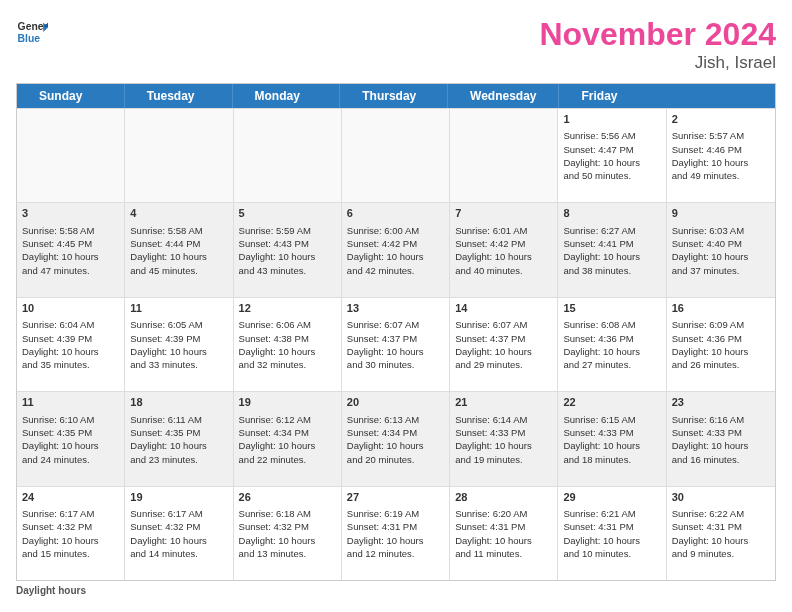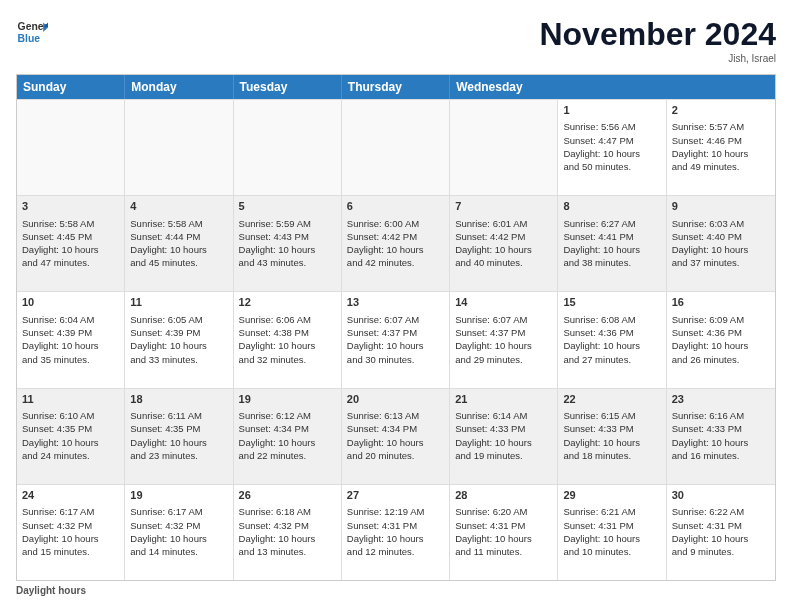--- a/index.html
+++ b/index.html
@@ -31,42 +31,42 @@
     .logo-icon {
       width: 32px;
       height: 32px;
     }
     .title-block {
       text-align: right;
     }
     .month-title {
       font-size: 32px;
       font-weight: bold;
-      color: #0f172a;
+      color: #ec4899;
     }
     .location {
-      font-size: 10px;
+      font-size: 17px;
       color: #555;
     }
     .calendar {
       flex: 1;
       display: flex;
       flex-direction: column;
       border: 1px solid #ccc;
     }
     .cal-header {
       display: grid;
       grid-template-columns: repeat(7, 1fr);
       background: #2a7abf;
     }
     .cal-header-cell {
       color: #fff;
       font-size: 12px;
       font-weight: bold;
-      padding: 5px 6px;
+      padding: 5px 22px;
       text-align: left;
       border-right: 1px solid #4a8fcc;
     }
     .cal-header-cell:last-child { border-right: none; }
     .cal-body {
       flex: 1;
       display: flex;
       flex-direction: column;
     }
     .cal-row {
@@ -119,24 +119,25 @@
     </div>
     <div class="title-block">
       <div class="month-title">November 2024</div>
       <div class="location">Jish, Israel</div>
     </div>
   </div>
 
   <div class="calendar">
     <div class="cal-header">
     <div class="cal-header-cell">Sunday</div>
+        <div class="cal-header-cell">Tuesday</div>
         <div class="cal-header-cell">Monday</div>
-        <div class="cal-header-cell">Tuesday</div>
         <div class="cal-header-cell">Thursday</div>
         <div class="cal-header-cell">Wednesday</div>
+        <div class="cal-header-cell">Friday</div>
       </div>
     <div class="cal-body">
     <div class="cal-row">
           <div class="cal-cell empty"></div>
           <div class="cal-cell empty"></div>
           <div class="cal-cell empty"></div>
           <div class="cal-cell empty"></div>
           <div class="cal-cell empty"></div>
           <div class="cal-cell">
             <span class="day-num">1</span>
@@ -323,21 +324,21 @@
           </div>
           <div class="cal-cell">
             <span class="day-num">26</span>
             <div>Sunrise: 6:18 AM</div>
             <div>Sunset: 4:32 PM</div>
             <div>Daylight: 10 hours</div>
             <div>and 13 minutes.</div>
           </div>
           <div class="cal-cell">
             <span class="day-num">27</span>
-            <div>Sunrise: 12:19 AM</div>
+            <div>Sunrise: 6:19 AM</div>
             <div>Sunset: 4:31 PM</div>
             <div>Daylight: 10 hours</div>
             <div>and 12 minutes.</div>
           </div>
           <div class="cal-cell">
             <span class="day-num">28</span>
             <div>Sunrise: 6:20 AM</div>
             <div>Sunset: 4:31 PM</div>
             <div>Daylight: 10 hours</div>
             <div>and 11 minutes.</div>

